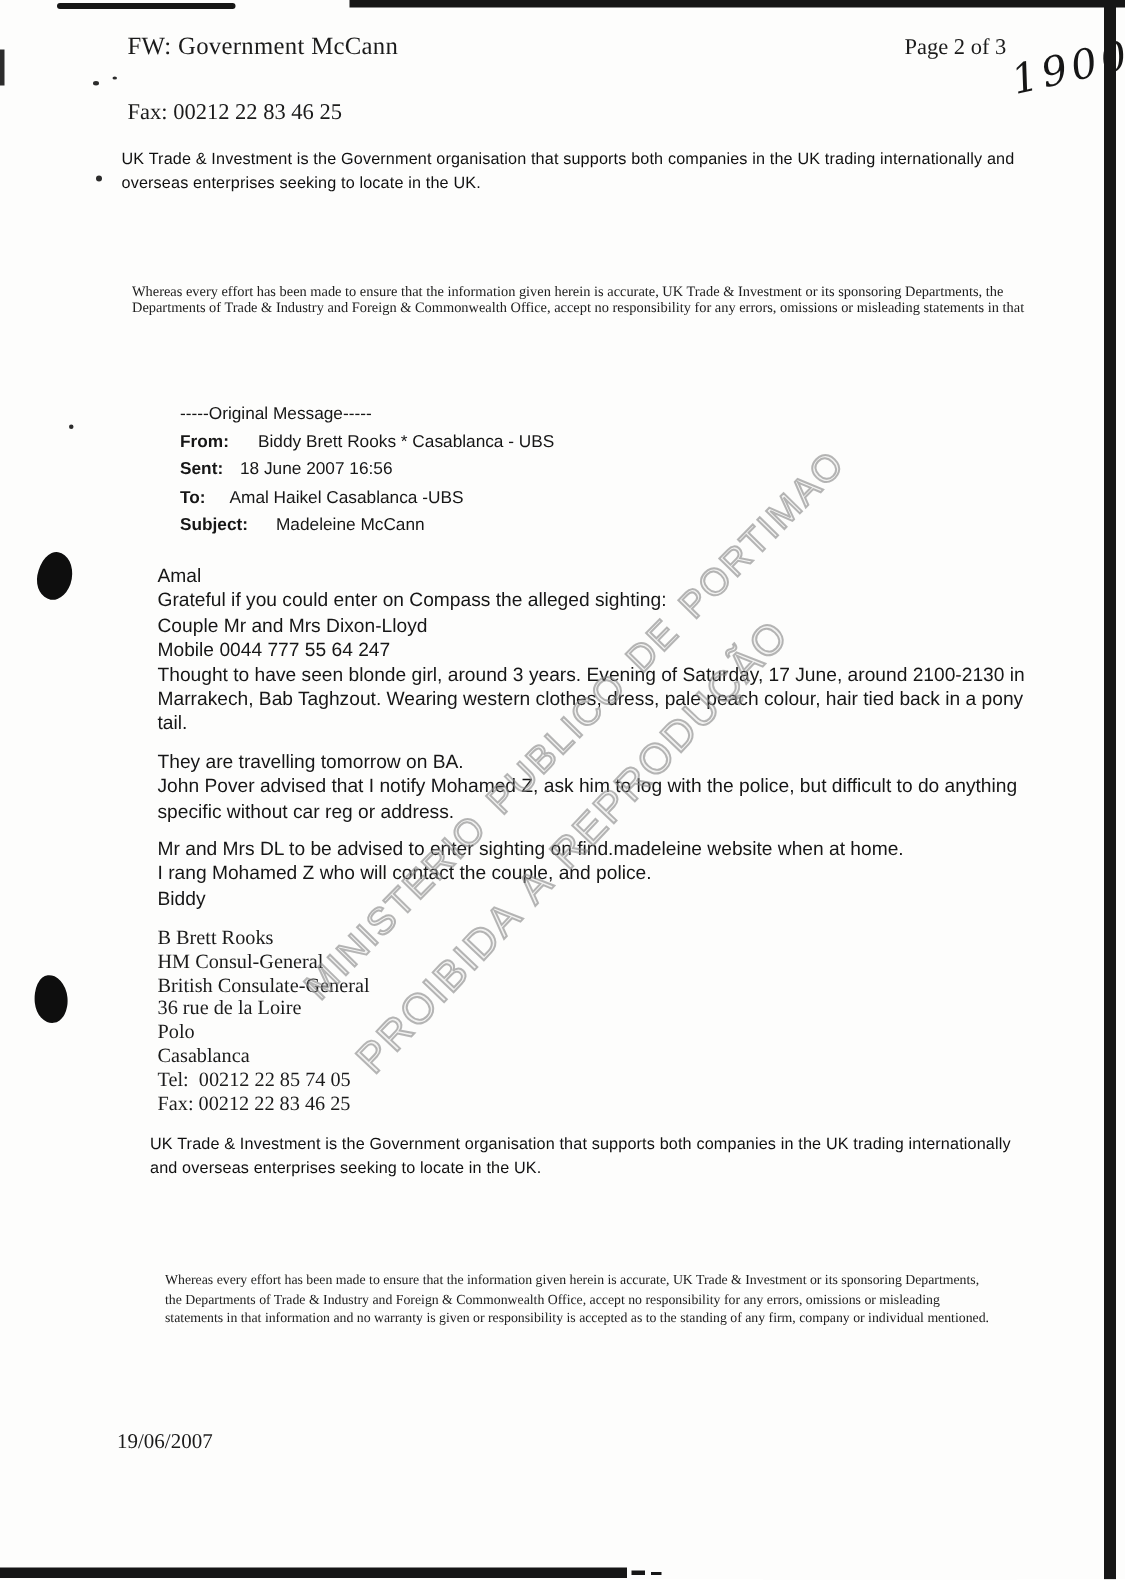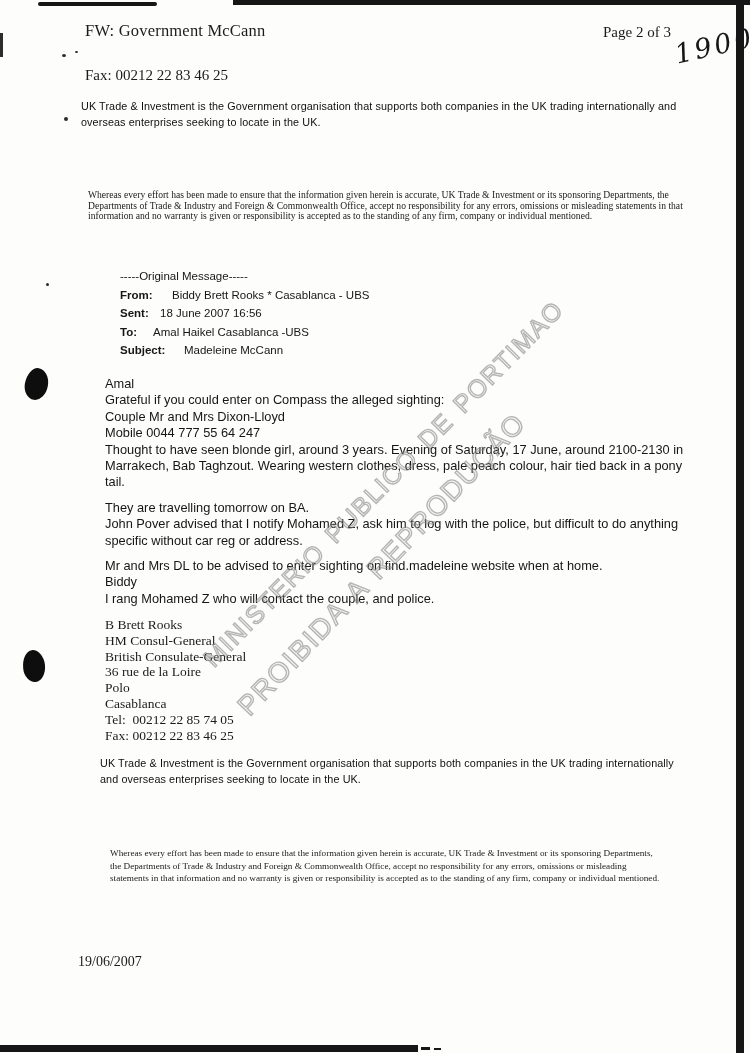--- a/index.html
+++ b/index.html
@@ -99,21 +99,20 @@
   <div class="abs serif" id="fax-line">Fax: 00212 22 83 46 25</div>
 
   <div class="abs ukti" id="ukti-top">
     <div>UK Trade &amp; Investment is the Government organisation that supports both companies in the UK trading internationally and</div>
     <div>overseas enterprises seeking to locate in the UK.</div>
   </div>
 
   <div class="abs serif disclaimer" id="disclaimer-top">
     <div>Whereas every effort has been made to ensure that the information given herein is accurate, UK Trade &amp; Investment or its sponsoring Departments, the</div>
     <div>Departments of Trade &amp; Industry and Foreign &amp; Commonwealth Office, accept no responsibility for any errors, omissions or misleading statements in that</div>
-    <div>information and no warranty is given or responsibility is accepted as to the standing of any firm, company or individual mentioned.</div>
   </div>
 
   <div class="abs" id="original-message">
     <div class="msg-row">-----Original Message-----</div>
     <div class="msg-row">
       <span class="msg-label w-from">From:</span><span>Biddy Brett Rooks * Casablanca - UBS</span>
     </div>
     <div class="msg-row">
       <span class="msg-label w-sent">Sent:</span><span>18 June 2007 16:56</span>
     </div>
@@ -135,22 +134,22 @@
       <div class="body-line">Marrakech, Bab Taghzout. Wearing western clothes, dress, pale peach colour, hair tied back in a pony</div>
       <div class="body-line">tail.</div>
     </div>
     <div class="body-para">
       <div class="body-line">They are travelling tomorrow on BA.</div>
       <div class="body-line">John Pover advised that I notify Mohamed Z, ask him to log with the police, but difficult to do anything</div>
       <div class="body-line">specific without car reg or address.</div>
     </div>
     <div class="body-para">
       <div class="body-line">Mr and Mrs DL to be advised to enter sighting on find.madeleine website when at home.</div>
+      <div class="body-line">I rang Mohamed Z who will contact the couple, and police.</div>
       <div class="body-line">Biddy</div>
-      <div class="body-line">I rang Mohamed Z who will contact the couple, and police.</div>
     </div>
   </div>
 
   <div class="abs serif" id="signature">
     <div class="sig-line">B Brett Rooks</div>
     <div class="sig-line">HM Consul-General</div>
     <div class="sig-line">British Consulate-General</div>
     <div class="sig-line">36 rue de la Loire</div>
     <div class="sig-line">Polo</div>
     <div class="sig-line">Casablanca</div>

